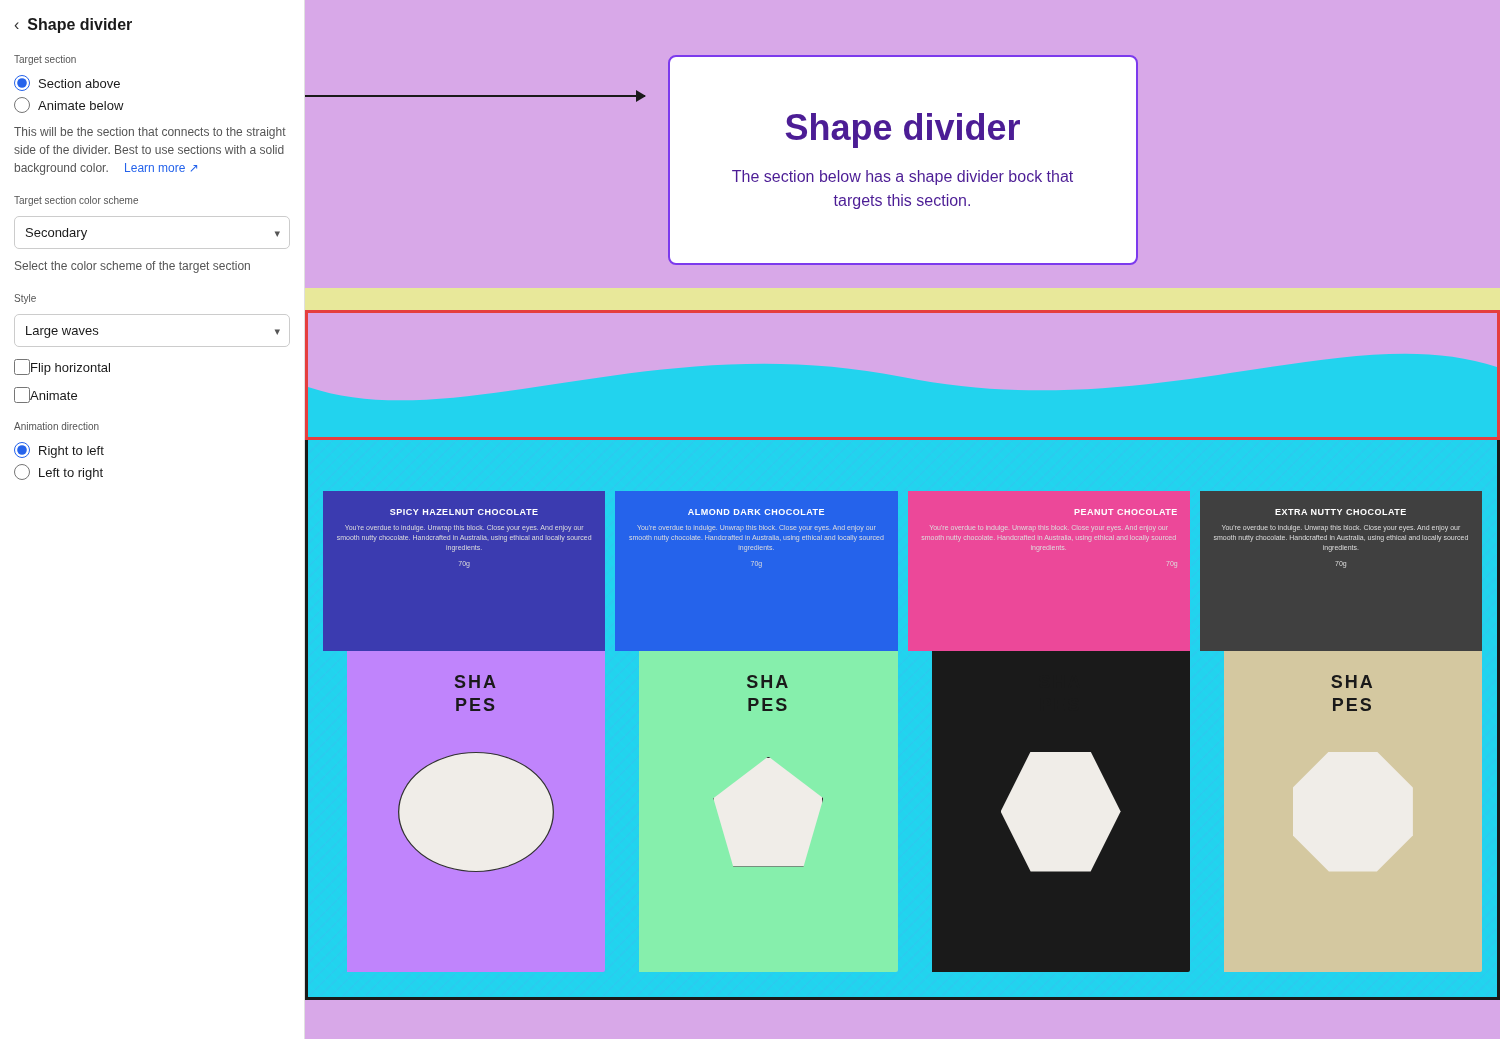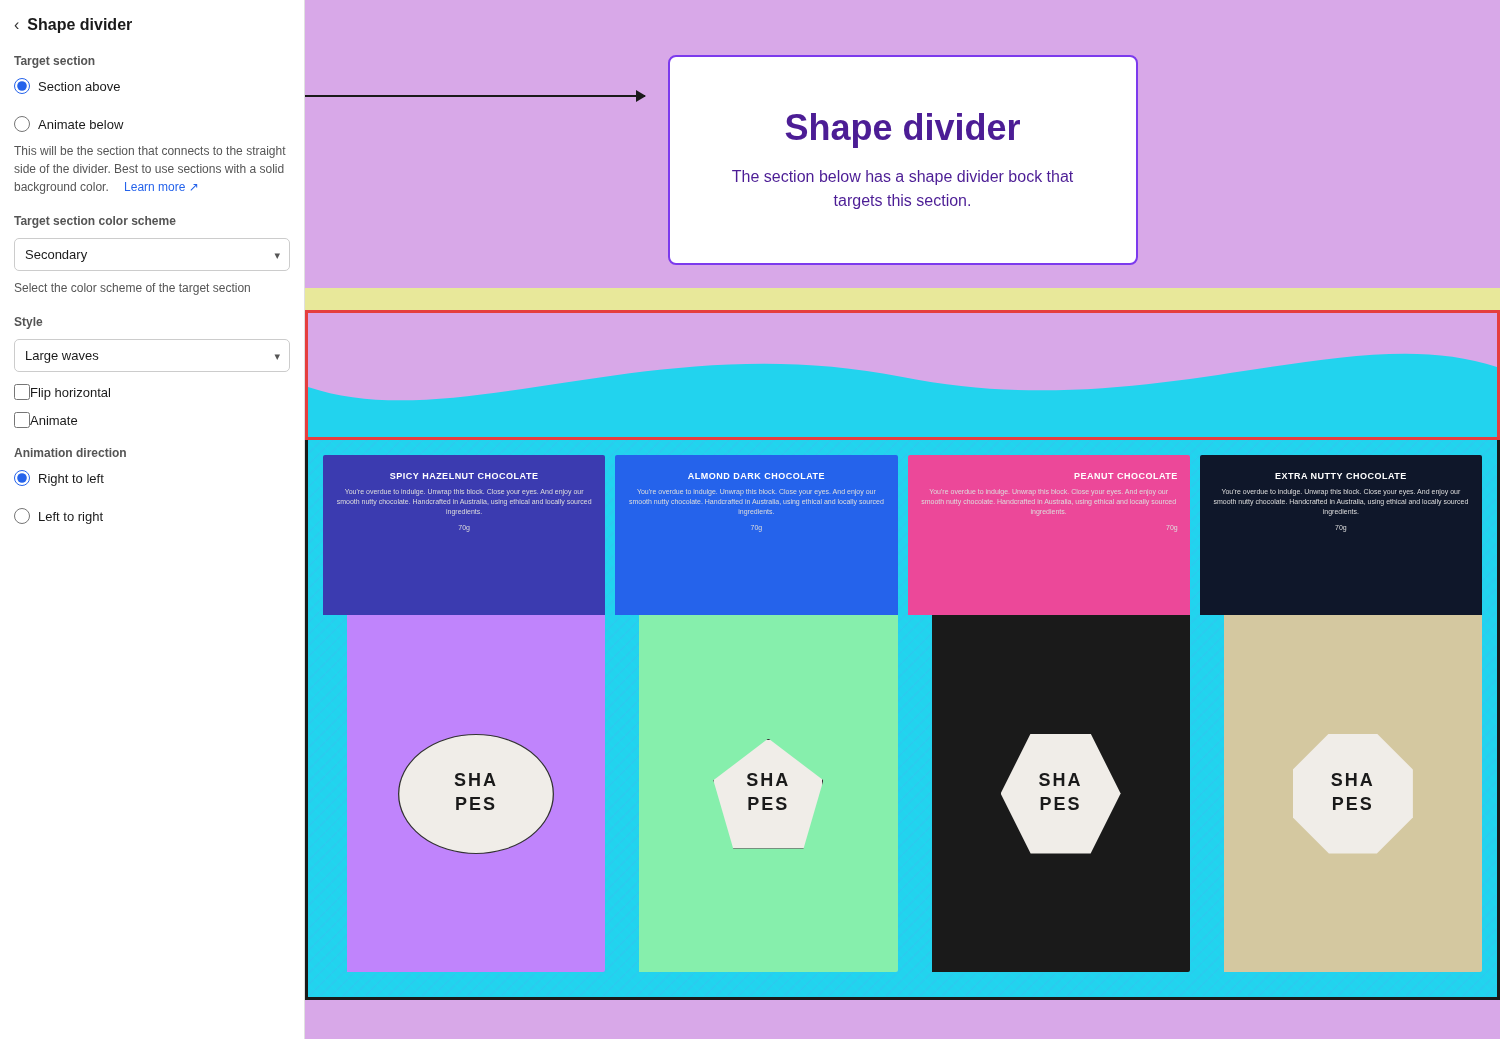--- a/index.html
+++ b/index.html
@@ -25,30 +25,30 @@
       cursor: pointer;
       font-size: 16px;
       color: #333;
     }
     .sidebar-title {
       font-size: 16px;
       font-weight: 600;
       color: #1a1a1a;
     }
     .section-label {
-      font-size: 12px;
-      font-weight: 700;
+      font-size: 10px;
+      font-weight: 400;
       color: #555;
       margin-bottom: 10px;
       text-transform: none;
     }
     .radio-group {
       display: flex;
       flex-direction: column;
-      gap: 22px;
+      gap: 6px;
       margin-bottom: 10px;
     }
     .radio-item {
       display: flex;
       align-items: center;
       gap: 8px;
       cursor: pointer;
     }
     .radio-item input[type="radio"] {
       width: 16px;
@@ -244,20 +244,21 @@
       border-radius: 2px;
       overflow: hidden;
       position: relative;
     }
     .product-top {
       padding: 16px 12px 12px;
       min-height: 160px;
       display: flex;
       flex-direction: column;
       justify-content: flex-start;
+      margin-top: 36px;
     }
     .product-name {
       font-size: 9px;
       font-weight: 700;
       letter-spacing: 0.5px;
       color: #fff;
       margin-bottom: 6px;
       text-align: center;
     }
     .product-desc {
@@ -268,21 +269,20 @@
     }
     .product-weight {
       font-size: 7px;
       color: #ddd;
       text-align: center;
       margin-top: 8px;
     }
     .product-bottom {
       flex: 1;
       display: flex;
-      align-items: center;
       justify-content: center;
       padding: 20px 10px 22px;
       position: relative;
       min-height: 280px;
       margin-left: 24px;
     }
     .shape-label {
       font-size: 18px;
       font-weight: 700;
       letter-spacing: 2px;
@@ -337,21 +337,21 @@
       transform: translate(-50%, -50%);
     }
 
     
     .card-1-top { background: #3b3bb0; }
     .card-1-bottom { background: #c084fc; }
     .card-2-top { background: #2563eb; }
     .card-2-bottom { background: #86efac; }
     .card-3-top { background: #ec4899; align-items: flex-end; }
     .card-3-bottom { background: #1a1a1a; }
-    .card-4-top { background: #0f172a; }
+    .card-4-top { background: #404040; }
     .card-4-bottom { background: #d4c8a0; }
 
     
     .sidebar::-webkit-scrollbar { width: 6px; }
     .sidebar::-webkit-scrollbar-thumb { background: #ccc; border-radius: 3px; }
   </style>
 </head>
 <body>
 
 <div class="sidebar">

